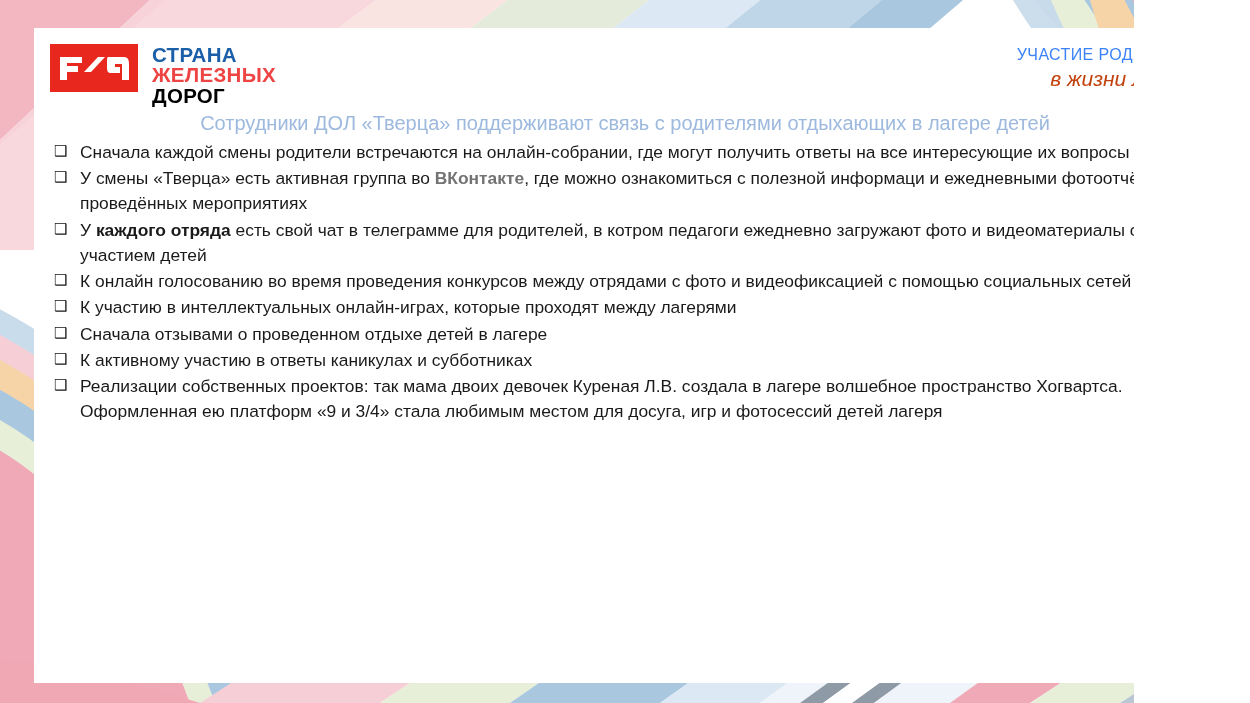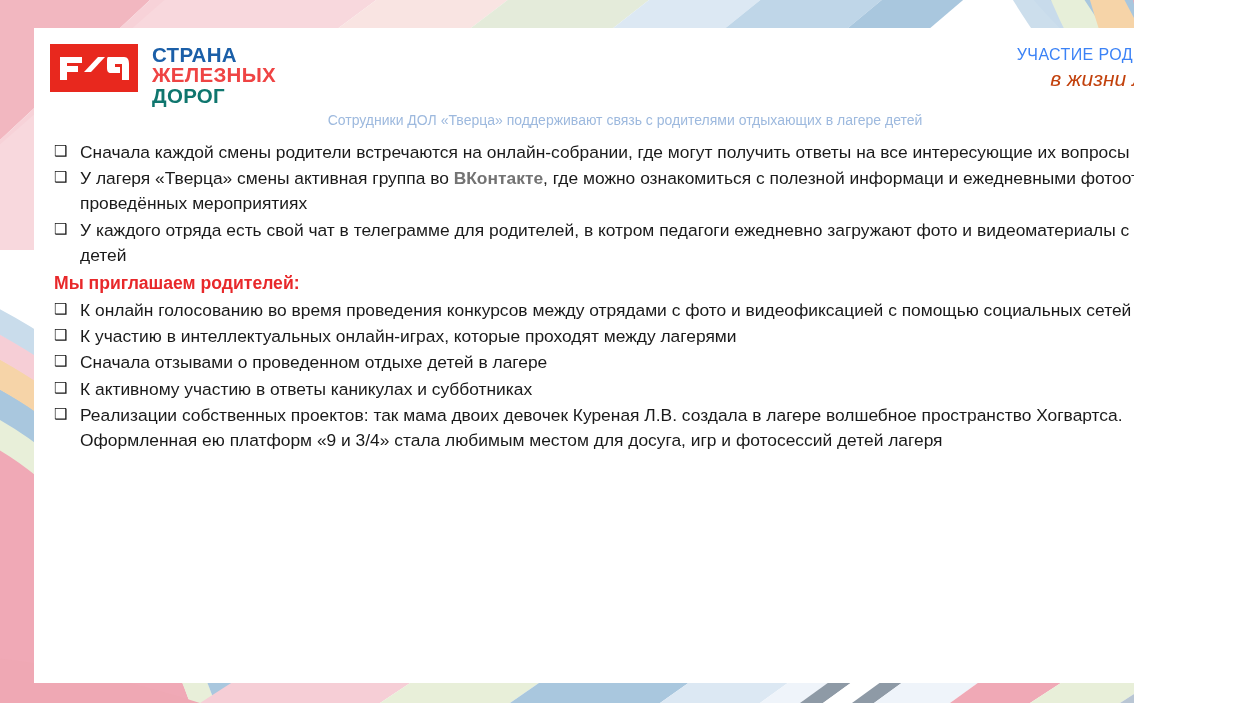--- a/index.html
+++ b/index.html
@@ -72,21 +72,21 @@
   }
   .logo-words span {
     display: block;
     font-family: "Liberation Sans", sans-serif;
     font-weight: bold;
     font-size: 20.5px;
     letter-spacing: 0.3px;
   }
   .lw1 { color: #1B5FA8; }
   .lw2 { color: #ef4444; }
-  .lw3 { color: #0f766e; }
+  .lw3 { color: #000000; }
 
   .title-block {
     position: absolute;
     right: 16px;
     top: 18px;
     text-align: right;
   }
   .title-main {
     font-family: "Liberation Sans", sans-serif;
     font-size: 16px;
@@ -105,21 +105,21 @@
     white-space: nowrap;
   }
 
   .banner {
     position: absolute;
     left: 0;
     top: 84px;
     width: 1182px;
     text-align: center;
     font-family: "Liberation Sans", sans-serif;
-    font-size: 14px;
+    font-size: 20px;
     color: #9DB9DE;
     white-space: nowrap;
   }
 
   
   .body-area {
     position: absolute;
     left: 18px;
     top: 112px;
     width: 1160px;
@@ -137,21 +137,21 @@
   .bullet {
     flex: none;
     width: 26px;
     font-size: 15px;
     line-height: 1.52;
     color: #111111;
     text-align: left;
     padding-left: 2px;
   }
   .text { flex: 1 1 auto; }
-  .text b { font-weight: normal; }
+  .text b { font-weight: bold; }
   .vk { color: #737373; font-weight: bold; }
 
   .section-head {
     font-family: "Liberation Sans", sans-serif;
     font-size: 17.6px;
     font-weight: bold;
     color: #E8282A;
     margin: 3px 0 2px 2px;
     line-height: 1.4;
   }
@@ -254,28 +254,27 @@
     </div>
 
     <div class="body-area">
       <div id="list-top">
           <div class="line">
             <div class="bullet">❑</div>
             <div class="text"><span>Сначала каждой смены родители встречаются на онлайн-собрании, где могут получить ответы на все интересующие их вопросы</span></div>
           </div>
           <div class="line">
             <div class="bullet">❑</div>
-            <div class="text"><span>У лагеря «Тверца» смены активная группа во </span><span class="vk">ВКонтакте</span><span>, где можно ознакомиться с полезной информаци и ежедневными фотоотчётами о проведённых мероприятиях</span></div>
+            <div class="text"><span>У смены «Тверца» есть активная группа во </span><span class="vk">ВКонтакте</span><span>, где можно ознакомиться с полезной информаци и ежедневными фотоотчётами о проведённых мероприятиях</span></div>
           </div>
           <div class="line">
             <div class="bullet">❑</div>
             <div class="text"><span>У </span><b>каждого отряда</b><span> есть свой чат в телеграмме для родителей, в котром педагоги ежедневно загружают фото и видеоматериалы с участием детей</span></div>
           </div>
         </div>
-      <div class="section-head">Мы приглашаем родителей:</div>
       <div id="list-bottom">
           <div class="line">
             <div class="bullet">❑</div>
             <div class="text"><span>К онлайн голосованию во время проведения конкурсов между отрядами с фото и видеофиксацией с помощью социальных сетей</span></div>
           </div>
           <div class="line">
             <div class="bullet">❑</div>
             <div class="text"><span>К участию в интеллектуальных онлайн-играх, которые проходят между лагерями</span></div>
           </div>
           <div class="line">

